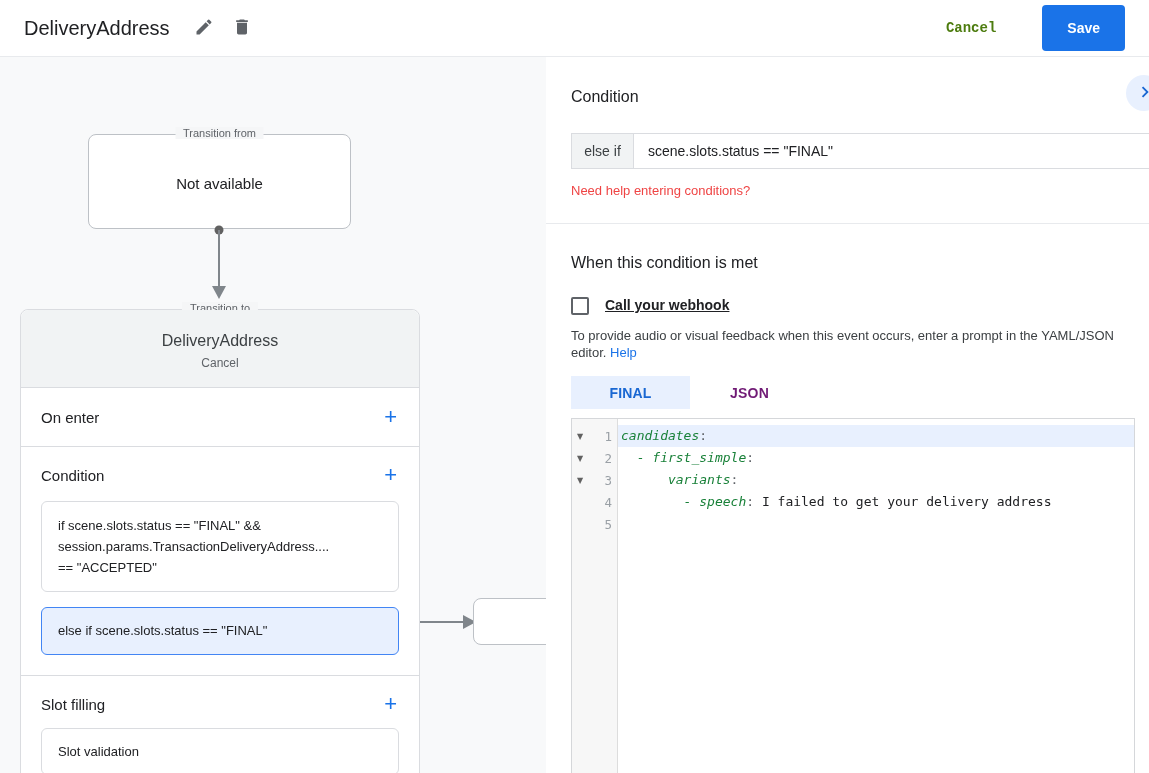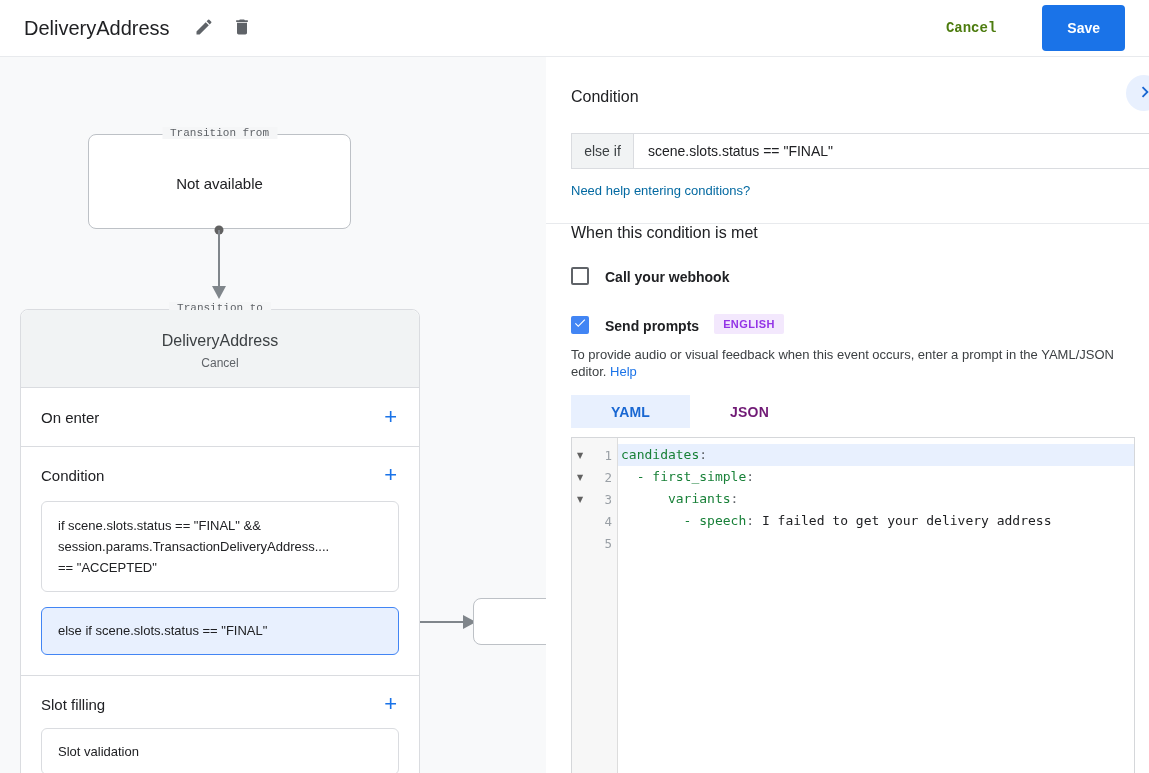--- a/index.html
+++ b/index.html
@@ -20,21 +20,21 @@
   .save-btn { border:none; background:#1a73e8; color:#fff; font-family:inherit; font-size:14px;
               font-weight:700; padding:0 25px; height:46px; border-radius:4px; cursor:pointer; }
 
   
   .main { flex:1; display:flex; overflow:hidden; }
 
   
   .diagram { position:relative; width:546px; flex:0 0 546px; background:#f8f9fa; overflow:hidden; }
   .node { position:absolute; background:#fff; border:1px solid #bdc1c6; border-radius:8px; }
   .legend { position:absolute; top:-8px; left:50%; transform:translateX(-50%); font-size:11px;
-            color:#5f6368; background:#f5f6f7; padding:0 8px; white-space:nowrap;font-family:Liberation Mono, monospace; }
+            color:#5f6368; background:#f5f6f7; padding:0 8px; white-space:nowrap; }
   .from-node { left:88px; top:77px; width:263px; height:95px; }
   .from-node .node-text { position:absolute; top:40px; width:100%; text-align:center; font-size:15px; color:#202124; }
   .target-node { left:473px; top:541px; width:90px; height:47px; }
   .connector { position:absolute; }
 
   
   .scene-card { position:absolute; left:20px; top:252px; width:400px; height:600px;
                 background:#fff; border:1px solid #dadce0; border-radius:8px; }
   .scene-header { position:relative; height:78px; background:#f1f3f4; border-bottom:1px solid #dadce0;
                   border-radius:8px 8px 0 0; text-align:center; padding-top:22px; }
@@ -59,24 +59,24 @@
   .collapse-btn { position:absolute; top:18px; right:-13px; width:36px; height:36px; border:none;
                   border-radius:50%; background:#e8f0fe; cursor:pointer; display:flex;
                   align-items:center; justify-content:center; padding-left:2px; }
   .panel-h { font-size:16px; color:#202124; font-weight:400; }
   .cond-title { margin-top:31px; }
   .cond-group { margin-top:27px; width:675px; height:36px; display:flex; border:1px solid #dadce0; }
   .cond-label { flex:0 0 62px; background:#f1f3f4; border-right:1px solid #dadce0; display:flex;
                 align-items:center; justify-content:center; font-size:14px; color:#3c4043; }
   .cond-input { flex:1; border:none; outline:none; font-family:inherit; font-size:14px;
                 color:#202124; padding:0 14px; background:#fff; }
-  .help-link { display:inline-block; margin-top:14px; font-size:13px; color:#0369a1; text-decoration:none; cursor:pointer; }
+  .help-link { display:inline-block; margin-top:14px; font-size:13px; color:#ef4444; text-decoration:none; cursor:pointer; }
   .panel-divider { margin-top:24px; margin-left:-25px; width:603px; height:0; border-top:1px solid #e8eaed; }
-  .when-title { }
-  .check-row { display:flex; align-items:flex-end; margin-top:25px; }
+  .when-title { margin-top:30px; }
+  .check-row { display:flex; align-items:flex-start; margin-top:25px;text-decoration:underline; }
   .check-row.second { margin-top:29px; }
   .checkbox { width:18px; height:18px; border:2px solid #5f6368; border-radius:2px; background:#fff;
               flex:0 0 18px; cursor:pointer; }
   .checkbox.checked { border:none; background:#4285f4; display:flex; align-items:center; justify-content:center; }
   .check-label { margin-left:16px; font-size:14px; font-weight:700; color:#202124; }
   .lang-badge { margin-left:15px; background:#f3e8fd; color:#9334e6; font-size:11px; font-weight:700;
                 letter-spacing:0.4px; padding:4px 9px; border-radius:2px; }
   .hint { margin-top:12px; max-width:565px; font-size:13px; line-height:17px; color:#3c4043; }
   .hint a { color:#1a73e8; text-decoration:none; cursor:pointer; }
   .tabs { margin-top:15px; display:flex; }
@@ -87,21 +87,21 @@
   
   .editor { margin-top:9px; width:564px; height:372px; border:1px solid #d5d7da; display:flex;
             font-family:"DejaVu Sans Mono", monospace; font-size:13px; overflow:hidden; background:#fff; }
   .gutter { flex:0 0 46px; background:#f7f7f7; border-right:1px solid #ddd; padding-top:6px; }
   .g-row { height:22px; display:flex; align-items:center; }
   .fold { width:16px; padding-left:5px; font-size:8px; color:#616161; font-family:"DejaVu Sans", sans-serif; }
   .lnum { flex:1; text-align:right; padding-right:5px; color:#9aa0a6; font-size:12.5px; }
   .code { flex:1; padding-top:6px; overflow:hidden; }
   .c-row { height:22px; line-height:22px; white-space:pre; padding-left:3px; }
   .c-row.hl { background:#e8f0fe; }
-  .key { color:#188038; }
+  .key { color:#188038;font-style:italic; }
   .punct { color:#5f6368; }
   .plain { color:#202124; }
 </style>
 </head>
 <body>
 
 <div class="page">
 
   <div class="topbar">
     <div class="title">DeliveryAddress</div>
@@ -202,37 +202,26 @@
 
       <div class="panel-divider"></div>
 
       <h2 class="panel-h when-title">When this condition is met</h2>
 
       <div class="check-row">
         <div class="checkbox"></div>
         <span class="check-label">Call your webhook</span>
       </div>
 
-      <div class="check-row second">
-        <div class="checkbox checked">
-          <span>
-            <svg width="14" height="14" viewBox="0 0 24 24">
-                <path d="M9 16.2L4.8 12l-1.4 1.4L9 19 21 7l-1.4-1.4z" fill="#fff"></path>
-              </svg>
-          </span>
-        </div>
-        <span class="check-label">Send prompts</span>
-        <span class="lang-badge">ENGLISH</span>
-      </div>
 
       <p class="hint"><span>To provide audio or visual feedback when this event occurs, enter a prompt in the YAML/JSON editor.</span>
         <a>Help</a></p>
 
       <div class="tabs">
-        <div class="tab active">YAML</div>
+        <div class="tab active">FINAL</div>
         <div class="tab">JSON</div>
       </div>
 
       <div class="editor">
         <div class="gutter">
             <div class="g-row">
               <span class="fold">▼</span>
               <span class="lnum">1</span>
             </div>
             <div class="g-row">

